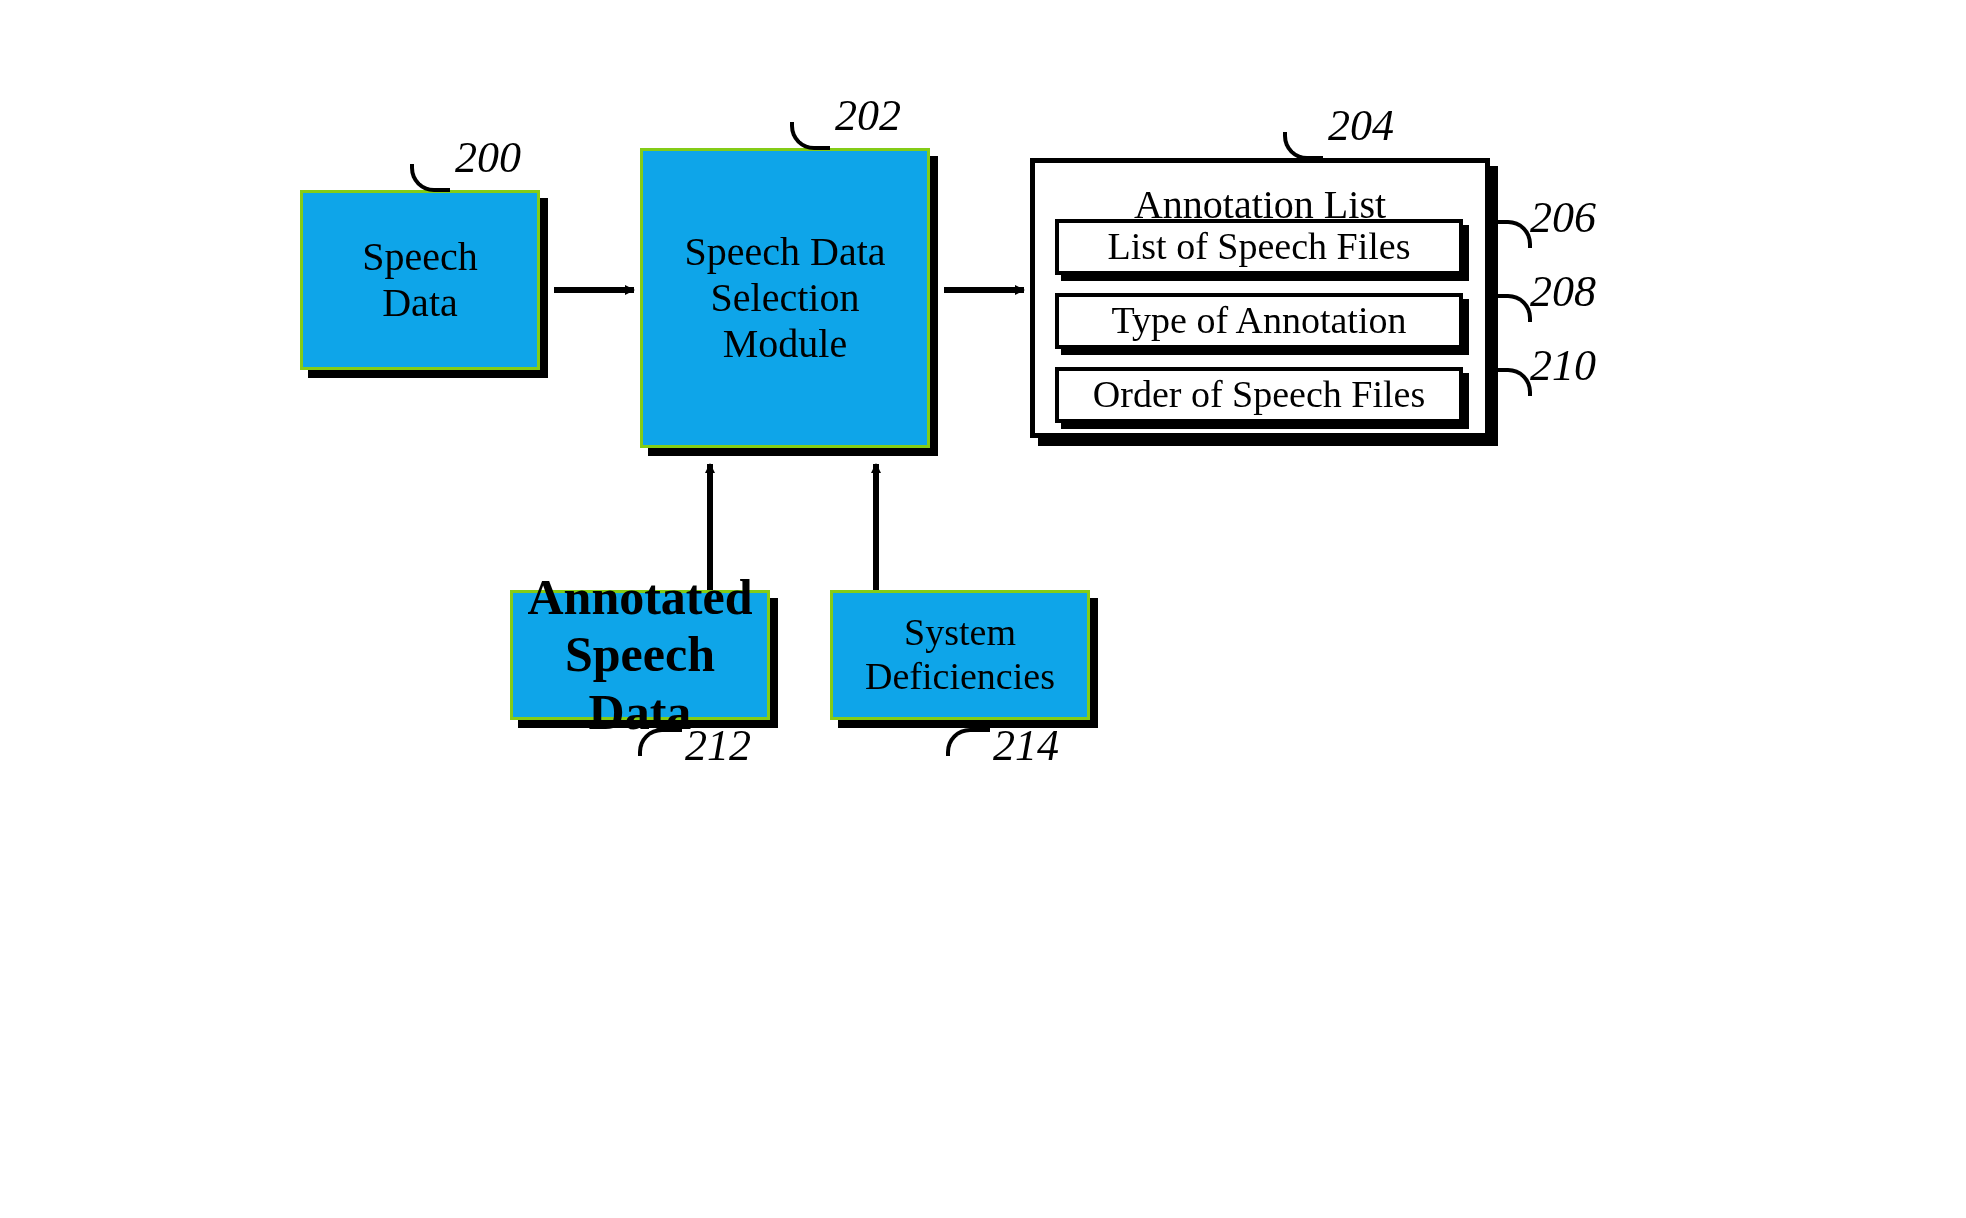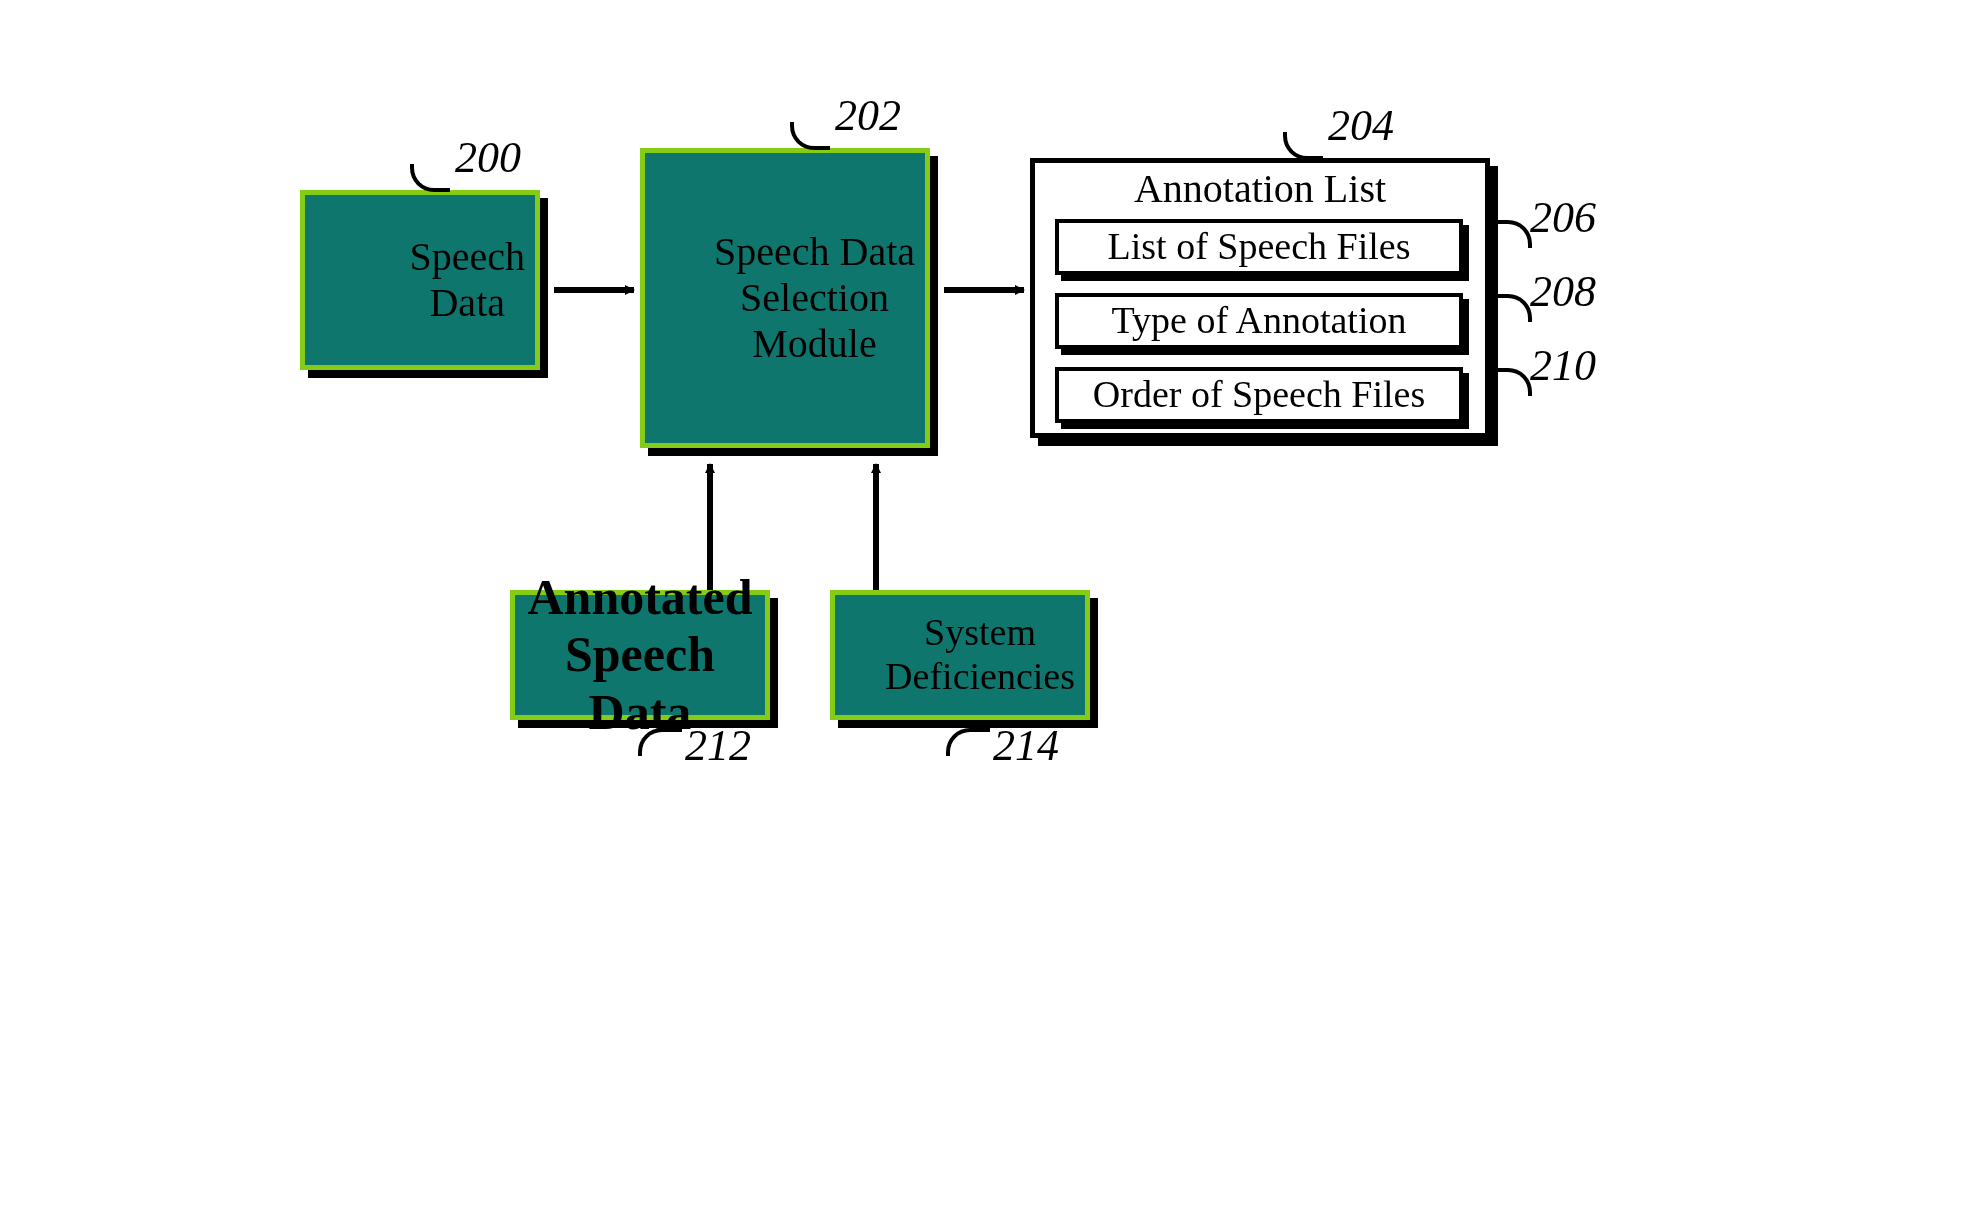--- a/index.html
+++ b/index.html
@@ -14,42 +14,42 @@
   }
   .diagram {
     position: absolute;
     left: 300px;
     top: 100px;
     width: 1350px;
     height: 700px;
   }
   .box {
     position: absolute;
-    background: #0f766e;
-    border: 5px solid #84cc16;
+    background: #0ea5e9;
+    border: 3px solid #84cc16;
     box-shadow: 8px 8px 0 #000;
     display: flex;
     align-items: center;
-    justify-content: flex-end;
+    justify-content: center;
     text-align: center;
     font-size: 40px;
     line-height: 1.15;
     padding: 10px;
   }
   .container-box {
     position: absolute;
     background: #ffffff;
     border: 5px solid #000;
     box-shadow: 8px 8px 0 #000;
   }
   .container-title {
     width: 100%;
     text-align: center;
     font-size: 40px;
-    margin-top: 2px;
+    margin-top: 18px;
     margin-bottom: 6px;
   }
   .subbox {
     position: absolute;
     background: #ffffff;
     border: 4px solid #000;
     box-shadow: 6px 6px 0 #000;
     display: flex;
     align-items: center;
     justify-content: center;

